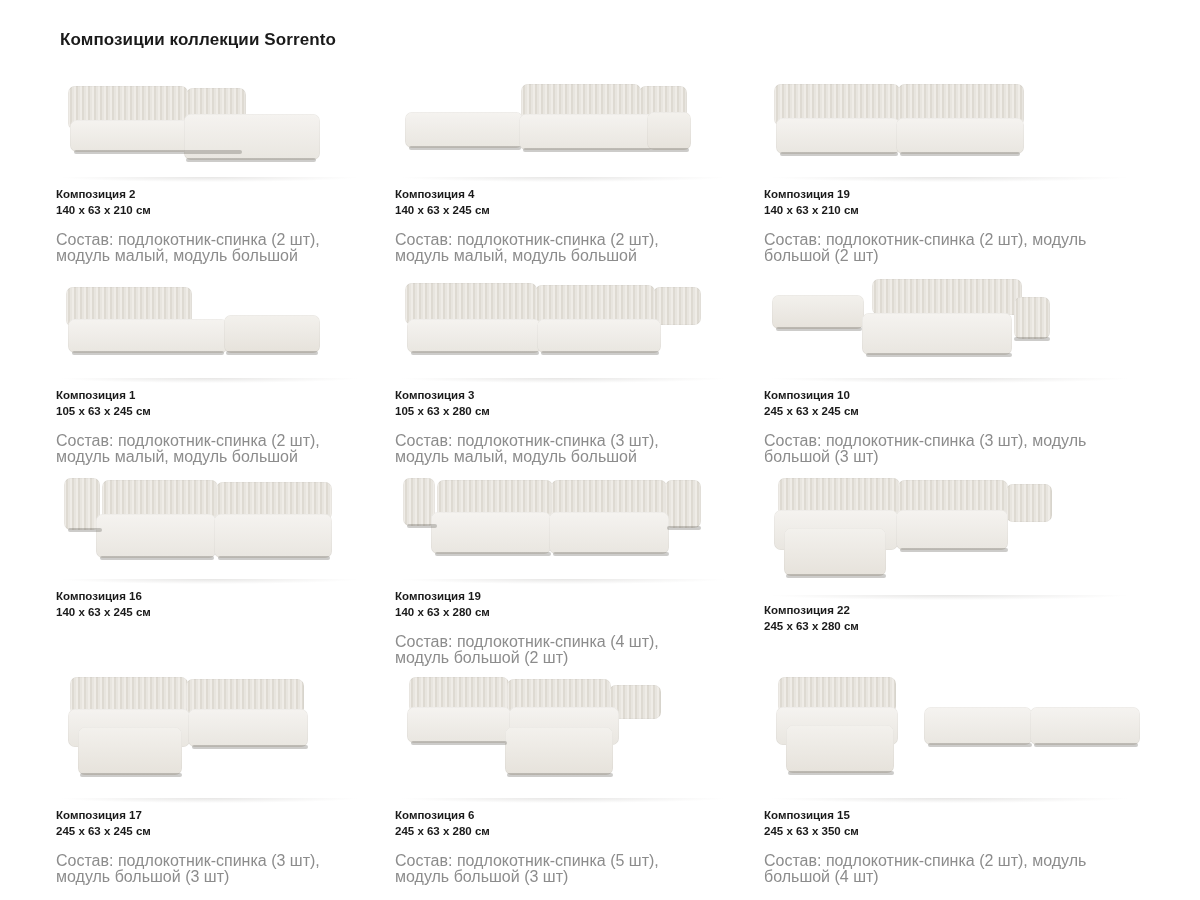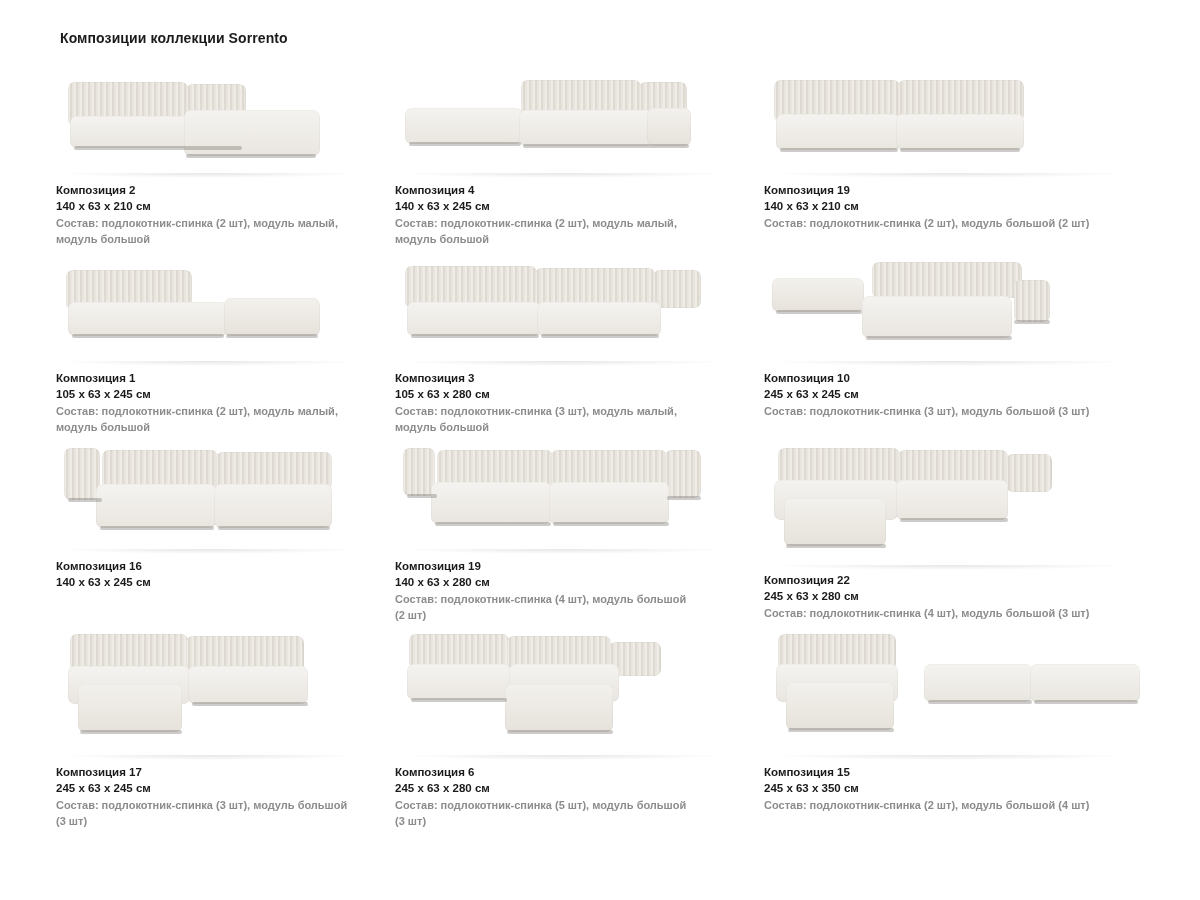--- a/index.html
+++ b/index.html
@@ -15,21 +15,21 @@
     overflow: hidden;
   }
   .page {
     position: relative;
     width: 1200px;
     height: 900px;
     box-sizing: border-box;
     padding: 24px 56px 0 56px;
   }
   .page-title {
-    font-size: 14px;
+    font-size: 17px;
     font-weight: 700;
     letter-spacing: 0.1px;
     color: #1a1a1a;
     margin: 6px 0 22px 4px;
   }
   .grid {
     display: grid;
     grid-template-columns: 330px 360px 396px;
     column-gap: 0px;
     row-gap: 0px;
@@ -54,25 +54,25 @@
     color: #1a1a1a;
     line-height: 16px;
   }
   .comp-dims {
     font-size: 11.5px;
     font-weight: 700;
     color: #1a1a1a;
     line-height: 16px;
   }
   .comp-set {
-    font-size: 11px;
-    font-weight: 700;
+    font-size: 16px;
+    font-weight: 400;
     color: #8c8c8c;
     line-height: 16px;
-    margin-top: 1px;
+    margin-top: 14px;
     max-width: 300px;
   }
   .col-3 .comp-set { max-width: 392px; }
 
   
   .sofa {
     position: absolute;
     bottom: 0;
     left: 0;
     width: 100%;
@@ -294,21 +294,20 @@
           <div class="mod flat-top" style="left:132px; top:36px; width:112px; height:40px;"></div>
           <div class="mod flat" style="left:20px; top:54px; width:102px; height:48px;"></div>
           <div class="shadow-strip" style="left:22px; top:100px; width:100px;"></div>
           <div class="shadow-strip" style="left:136px; top:74px; width:108px;"></div>
           <div class="ground"></div>
         </div>
       </div>
       <div class="caption" style="margin-top:4px;">
         <div class="comp-name">Композиция 22</div>
         <div class="comp-dims">245 x 63 x 280 см</div>
-        <div class="comp-set">Состав: подлокотник-спинка (4 шт), модуль большой (3 шт)</div>
       </div>
     </div>
 
     <div class="cell row-3 col-1">
       <div class="art" style="height:126px;">
         <div class="sofa" style="height:126px;">
           <div class="mod rib" style="left:14px; top:2px; width:118px; height:38px;"></div>
           <div class="mod rib" style="left:130px; top:4px; width:118px; height:36px;"></div>
           <div class="mod flat-top" style="left:12px; top:34px; width:122px; height:38px;"></div>
           <div class="mod flat-top" style="left:132px; top:34px; width:120px; height:38px;"></div>

